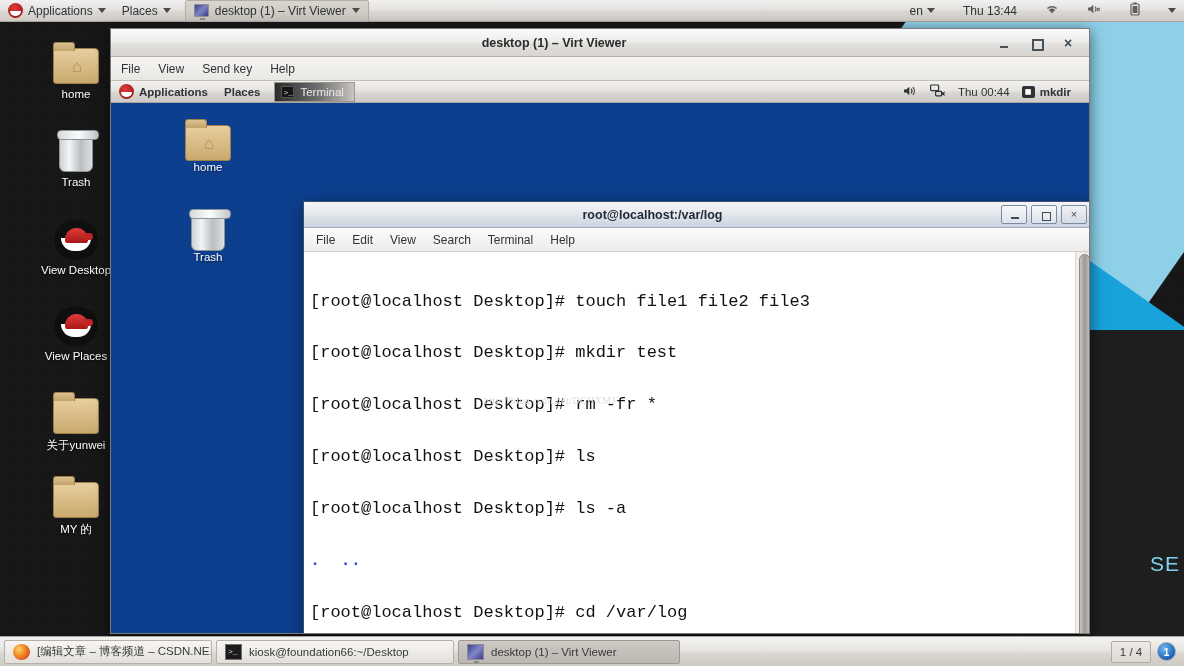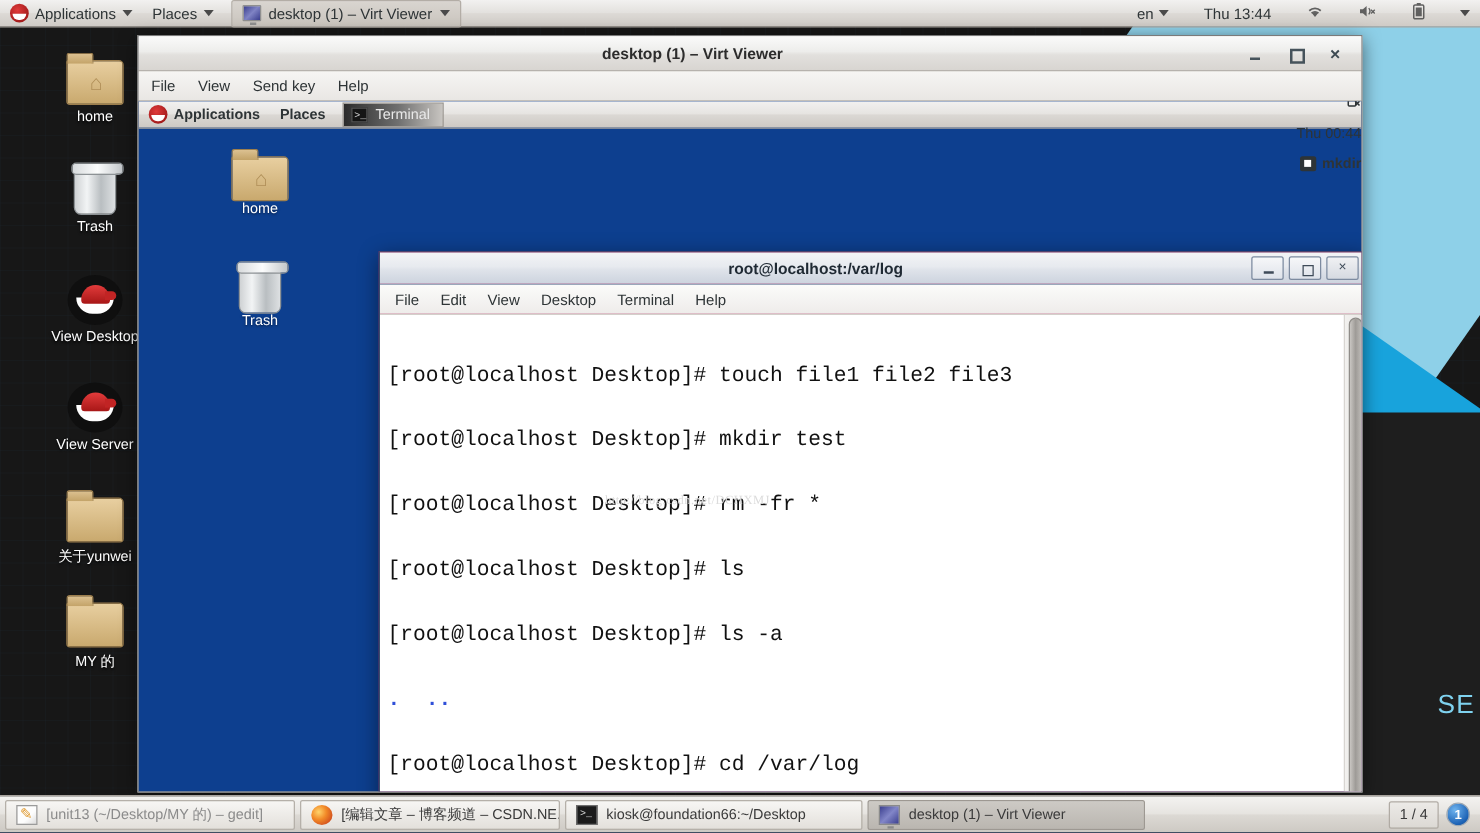--- a/index.html
+++ b/index.html
@@ -208,21 +208,21 @@
     margin-left: 6px;
     background: linear-gradient(to right, #2b2b2b 0%, #6f6f6f 55%, #c8c5c1 100%);
     color:#e9e9e9; font-size:11.5px; border:1px solid #9a9691;
   }
   .term-mini-icon {
     width:13px; height:12px; background: #151515; border:1px solid #555;
     color:#d8d8d8; font-size:8px; line-height:11px; text-align:left; padding-left:1px;
     font-family:"Liberation Mono", monospace;
   }
   #guest-panel-right {
-    margin-left:auto; display:flex; align-items:flex-end; gap: 12px; padding-right: 0; flex-direction: column;
+    margin-left:auto; display:flex; align-items:center; gap: 12px; padding-right: 18px;
   }
   .guest-user { font-weight: bold; display:flex; align-items:center; gap:5px; }
   .user-badge {
     width:13px; height:12px; background:#2e3436; border-radius:2px;
     color:#fff; font-size:8px; line-height:12px; text-align:center;
   }
   .guest-desk-icon {
     position:absolute; width: 94px; text-align:center; color:#ffffff; font-size: 11.5px;
     text-shadow: 0 1px 2px rgba(0,0,0,.6);
   }
@@ -368,21 +368,21 @@
 </div>
 
 <div class="desk-icon" style="left:24px; top:298px;">
   <div class="icon-art">
     <div class="rh-big">
         <div class="brim"></div>
         <div class="crown"></div>
         <div class="tip"></div>
       </div>
   </div>
-  <span class="label">View Server</span>
+  <span class="label">View Places</span>
 </div>
 
 <div class="desk-icon" style="left:24px; top:386px;">
   <div class="icon-art">
       <div class="folder"></div>
     </div>
   <span class="label">关于yunwei</span>
 </div>
 
 <div class="desk-icon" style="left:24px; top:470px;">
@@ -517,21 +517,21 @@
           <span class="tbtn tb-min"></span>
           <span class="tbtn tb-max"></span>
           <span class="tbtn close">×</span>
         </div>
       </div>
 
       <div id="term-menubar">
         <span>File</span>
         <span>Edit</span>
         <span>View</span>
-        <span>Desktop</span>
+        <span>Search</span>
         <span>Terminal</span>
         <span>Help</span>
       </div>
 
       <div id="term-body">
         <div id="term-text">
           <div class="term-line">[root@localhost Desktop]# touch file1 file2 file3</div>
           <div class="term-line">[root@localhost Desktop]# mkdir test</div>
           <div class="term-line">[root@localhost Desktop]# rm -fr *</div>
           <div class="term-line">[root@localhost Desktop]# ls</div>
@@ -543,24 +543,20 @@
         <div id="term-scrollbar">
           <div id="term-thumb"></div>
         </div>
         <div id="watermark">http://blog.csdn.net/DCHXMJ</div>
       </div>
     </div>
   </div>
 </div>
 
 <div id="host-taskbar">
-  <div class="task-btn dim" style="width:232px;">
-    <span class="tb-icon ico-gedit"></span>
-    <span>[unit13 (~/Desktop/MY 的) – gedit]</span>
-  </div>
   <div class="task-btn" style="width:208px;">
     <span class="tb-icon ico-firefox"></span>
     <span>[编辑文章 – 博客频道 – CSDN.NE...</span>
   </div>
   <div class="task-btn" style="width:238px;">
     <span class="tb-icon ico-term">&gt;_</span>
     <span>kiosk@foundation66:~/Desktop</span>
   </div>
   <div class="task-btn active" style="width:222px;">
     <span class="tb-icon ico-vv"></span>

